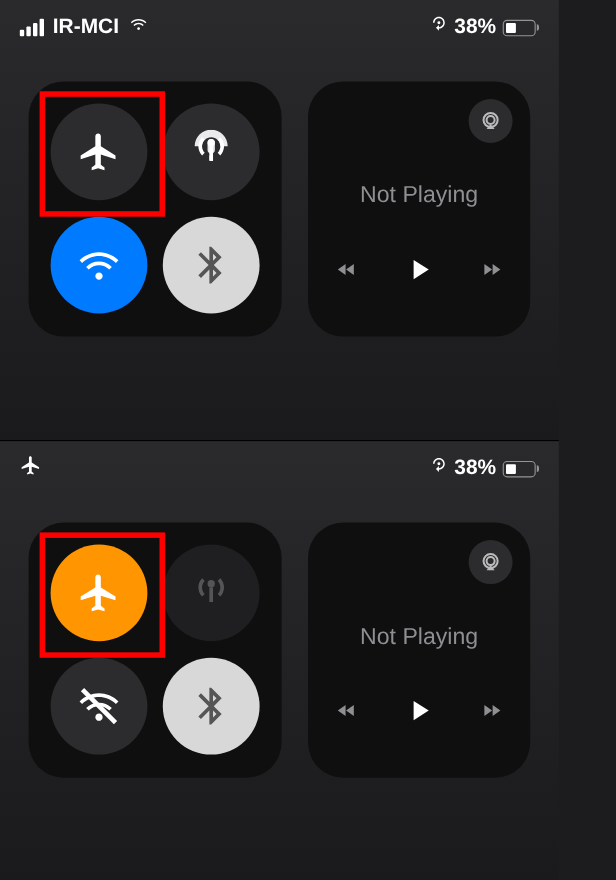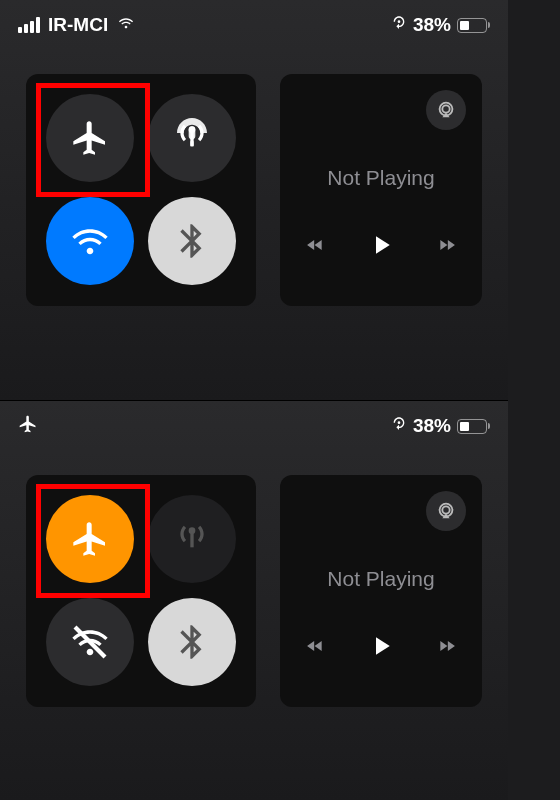--- a/index.html
+++ b/index.html
@@ -90,21 +90,21 @@
       background: rgba(255,255,255,0.5);
       border-radius: 0 2px 2px 0;
     }
     .panels {
       display: flex;
       gap: 24px;
       padding: 24px 26px;
     }
     .panel {
       background: #0f0f0f;
-      border-radius: 12px;
+      border-radius: 32px;
       width: 232px;
       height: 232px;
       position: relative;
     }
     .connectivity {
       display: grid;
       grid-template-columns: 1fr 1fr;
       grid-template-rows: 1fr 1fr;
       gap: 14px;
       padding: 20px;

